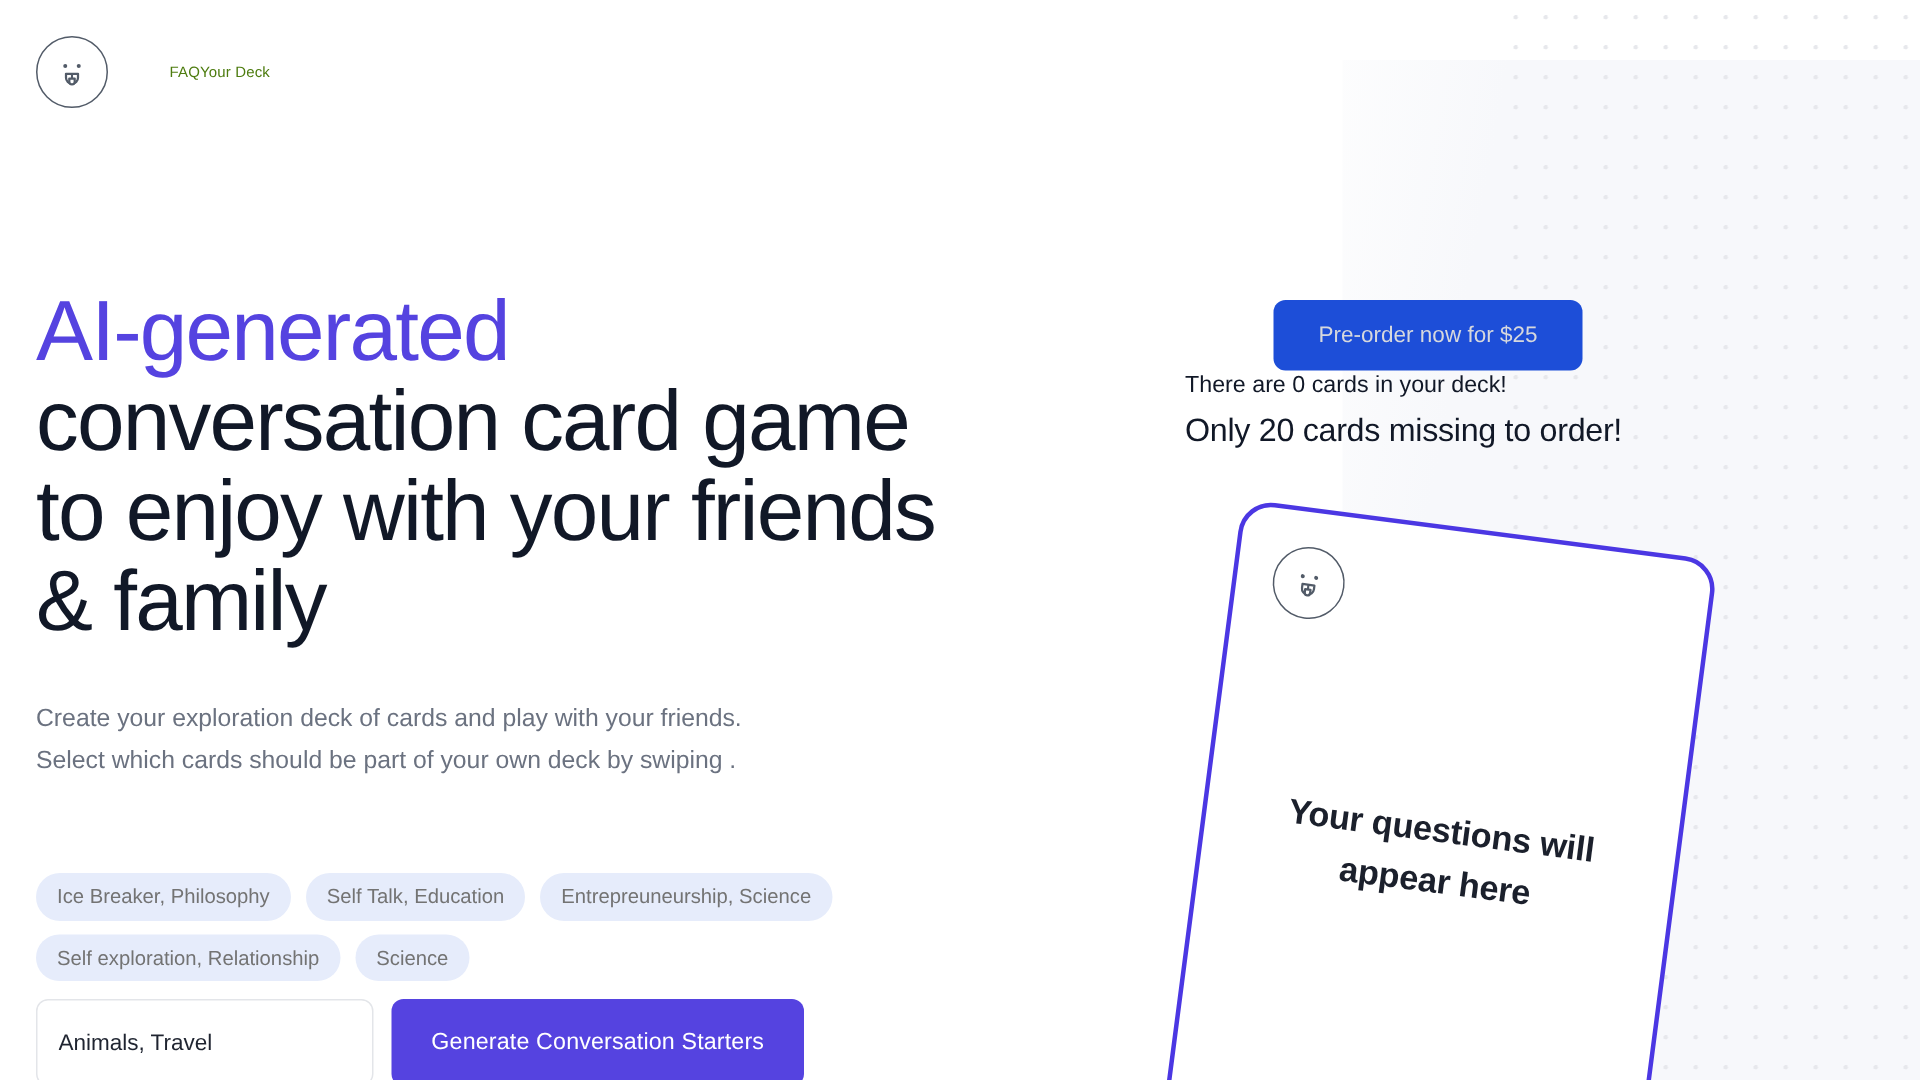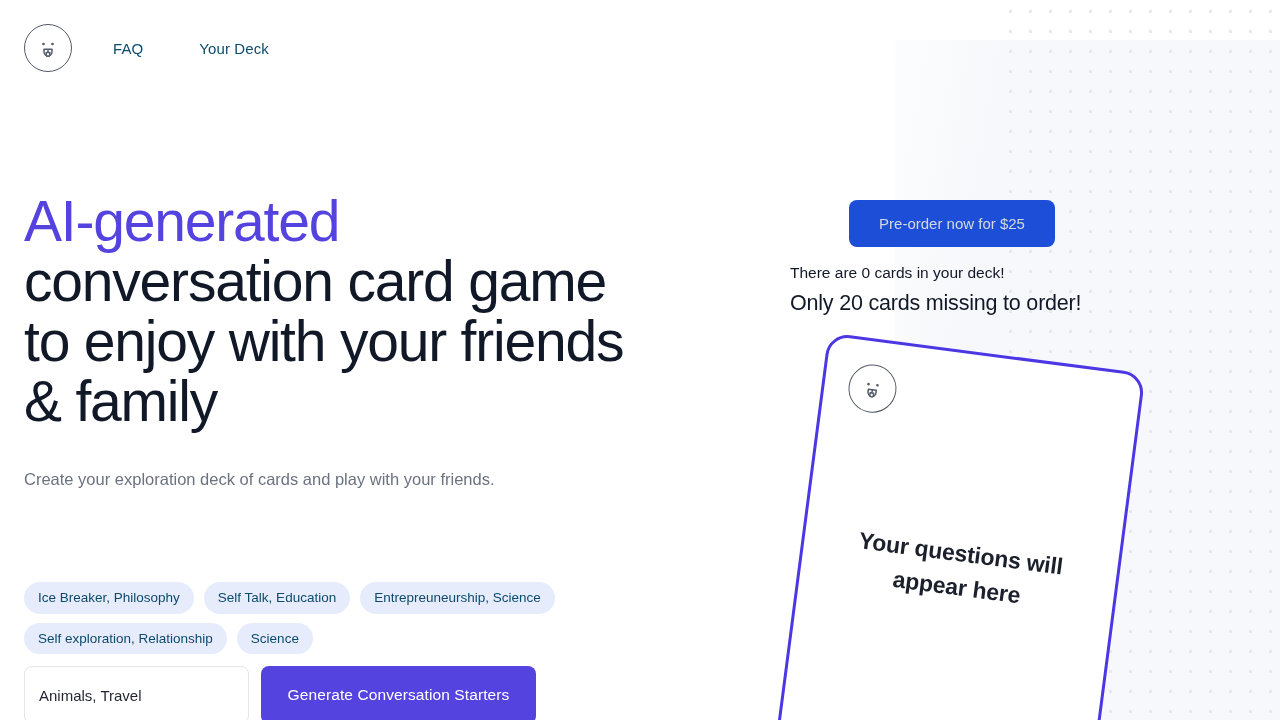--- a/index.html
+++ b/index.html
@@ -72,28 +72,28 @@
   }
   .logo-badge svg { display: block; }
 
   .nav {
     display: flex;
     align-items: center;
     margin-left: 41px;
     gap: 0;
   }
   .nav-link {
-    font-size: 15px;
-    color: #0c4a6e;
+    font-size: 10px;
+    color: #4d7c0f;
     text-decoration: none;
     letter-spacing: 0.1px;
     padding: 6px 0;
     cursor: pointer;
   }
-  .nav-link + .nav-link { margin-left: 56px; }
+  .nav-link + .nav-link { }
 
   
   .hero {
     position: absolute;
     left: 24px;
     top: 191px;
     width: 620px;
     z-index: 10;
   }
 
@@ -120,21 +120,21 @@
     left: 24px;
     top: 582px;
     width: 620px;
     display: flex;
     flex-wrap: wrap;
     gap: 9px 10px;
     z-index: 10;
   }
   .tag {
     background: #e6ecfb;
-    color: #0c4a6e;
+    color: #737373;
     font-size: 13.5px;
     line-height: 1;
     padding: 9px 14px;
     border-radius: 999px;
     white-space: nowrap;
     cursor: pointer;
     border: none;
     font-family: inherit;
   }
 
@@ -189,21 +189,21 @@
     border-radius: 8px;
     font-size: 15px;
     font-family: inherit;
     cursor: not-allowed;
     z-index: 10;
   }
 
   .deck-status {
     position: absolute;
     left: 790px;
-    top: 262px;
+    top: 246px;
     z-index: 10;
   }
   .deck-count {
     font-size: 15.5px;
     color: #111827;
     line-height: 22px;
   }
   .deck-missing {
     margin-top: 5px;
     font-size: 21.5px;
@@ -282,20 +282,21 @@
       <a class="nav-link" href="#">FAQ</a>
       <a class="nav-link" href="#">Your Deck</a>
     </nav>
   </div>
 
   <div class="hero">
     <h1 class="headline"><span class="accent">AI-generated</span> <span>conversation card game to enjoy with your friends &amp; family</span></h1>
 
     <p class="subhead">
       <span>Create your exploration deck of cards and play with your friends.</span><br>
+      <span>Select which cards should be part of your own deck by swiping  .</span>
     </p>
   </div>
 
   <div class="tags">
     <button class="tag">Ice Breaker, Philosophy</button>
     <button class="tag">Self Talk, Education</button>
     <button class="tag">Entrepreuneurship, Science</button>
     <button class="tag">Self exploration, Relationship</button>
     <button class="tag">Science</button>
   </div>

